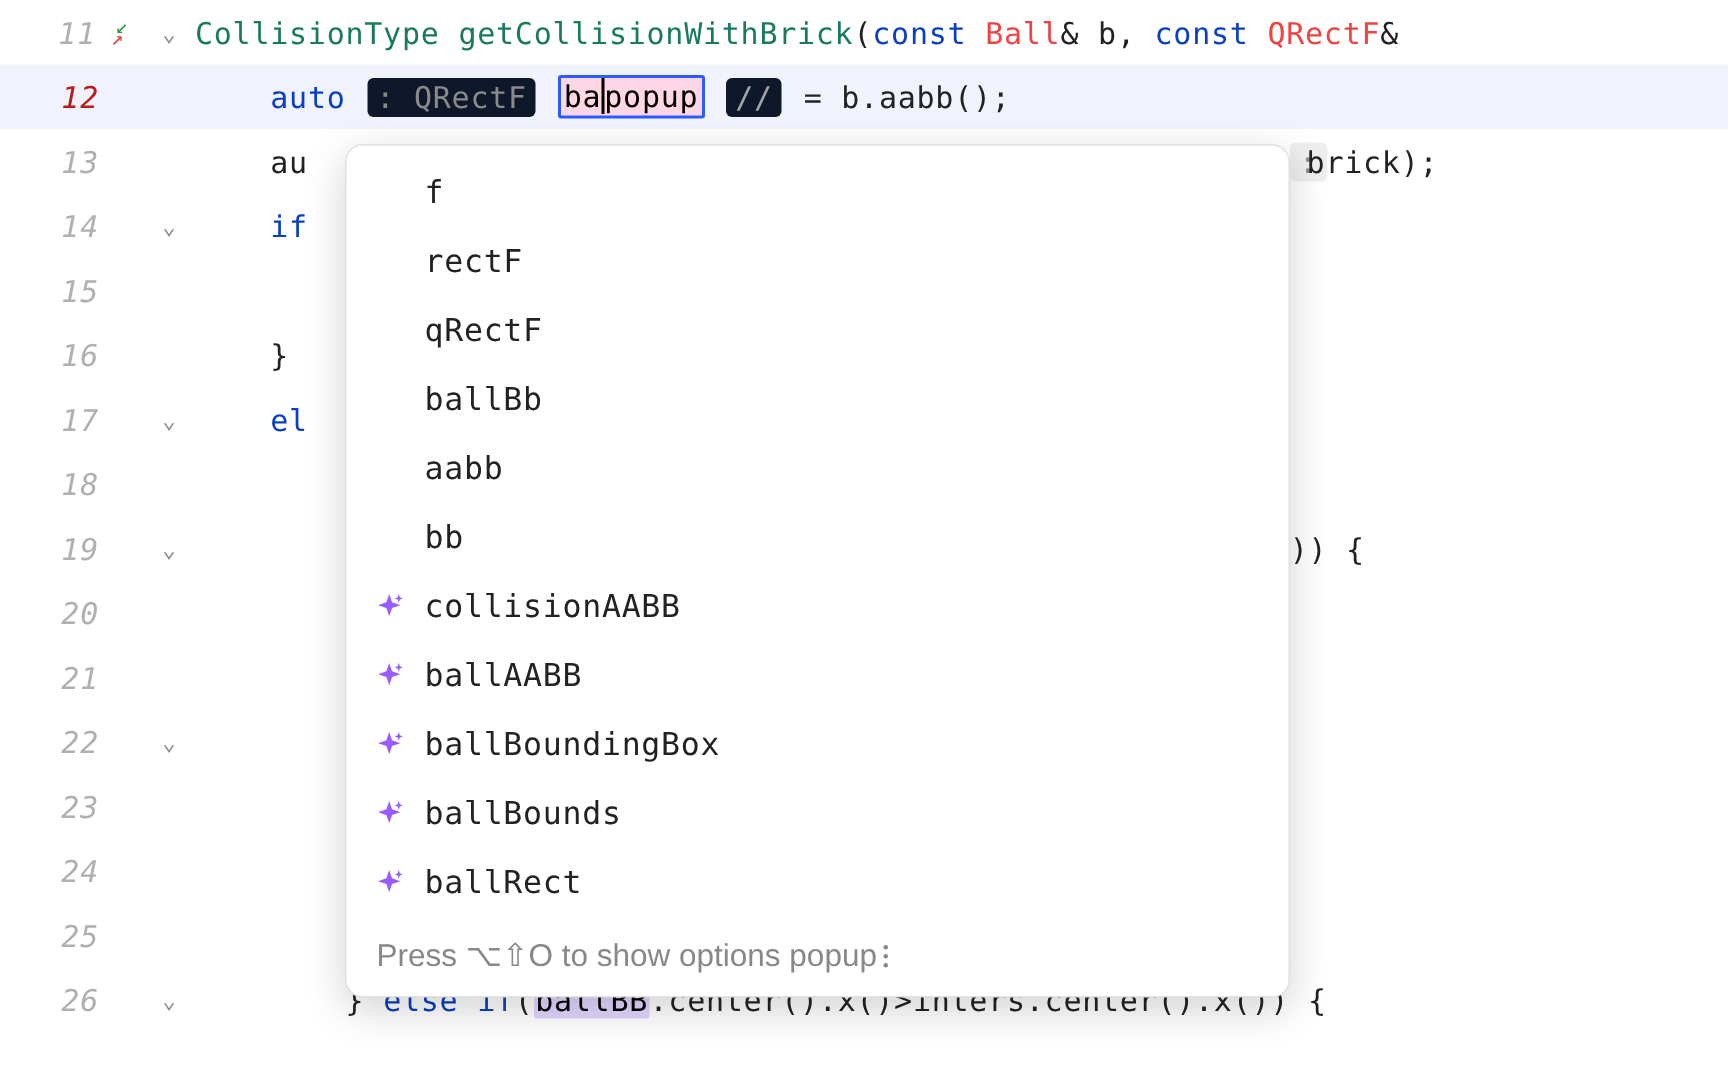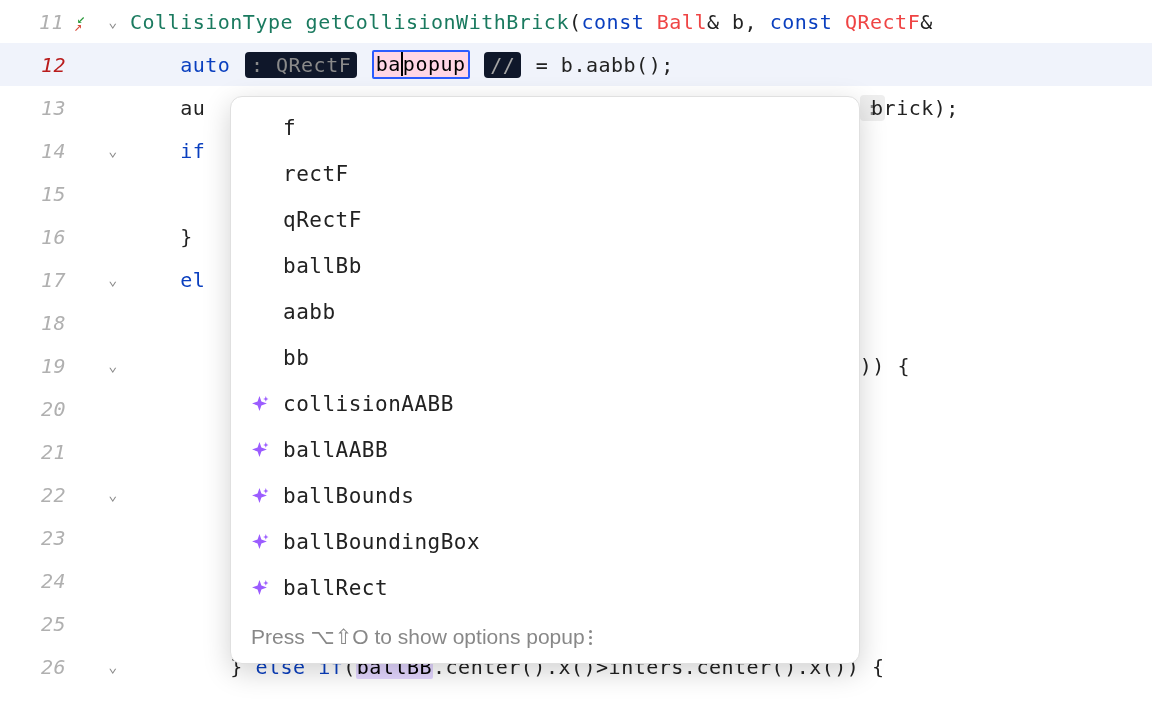--- a/index.html
+++ b/index.html
@@ -359,29 +359,29 @@
             </svg>
           </span>
           <span class="label">ballAABB</span>
         </div>
         <div class="popup-item">
           <span class="spark">
             <svg width="18" height="16" viewBox="0 0 17 15" class="sparkle-svg">
               <use href="#sparkle"></use>
             </svg>
           </span>
-          <span class="label">ballBounds</span>
+          <span class="label">ballBoundingBox</span>
         </div>
         <div class="popup-item">
           <span class="spark">
             <svg width="18" height="16" viewBox="0 0 17 15" class="sparkle-svg">
               <use href="#sparkle"></use>
             </svg>
           </span>
-          <span class="label">ballBoundingBox</span>
+          <span class="label">ballBounds</span>
         </div>
         <div class="popup-item">
           <span class="spark">
             <svg width="18" height="16" viewBox="0 0 17 15" class="sparkle-svg">
               <use href="#sparkle"></use>
             </svg>
           </span>
           <span class="label">ballRect</span>
         </div>
       </div>

